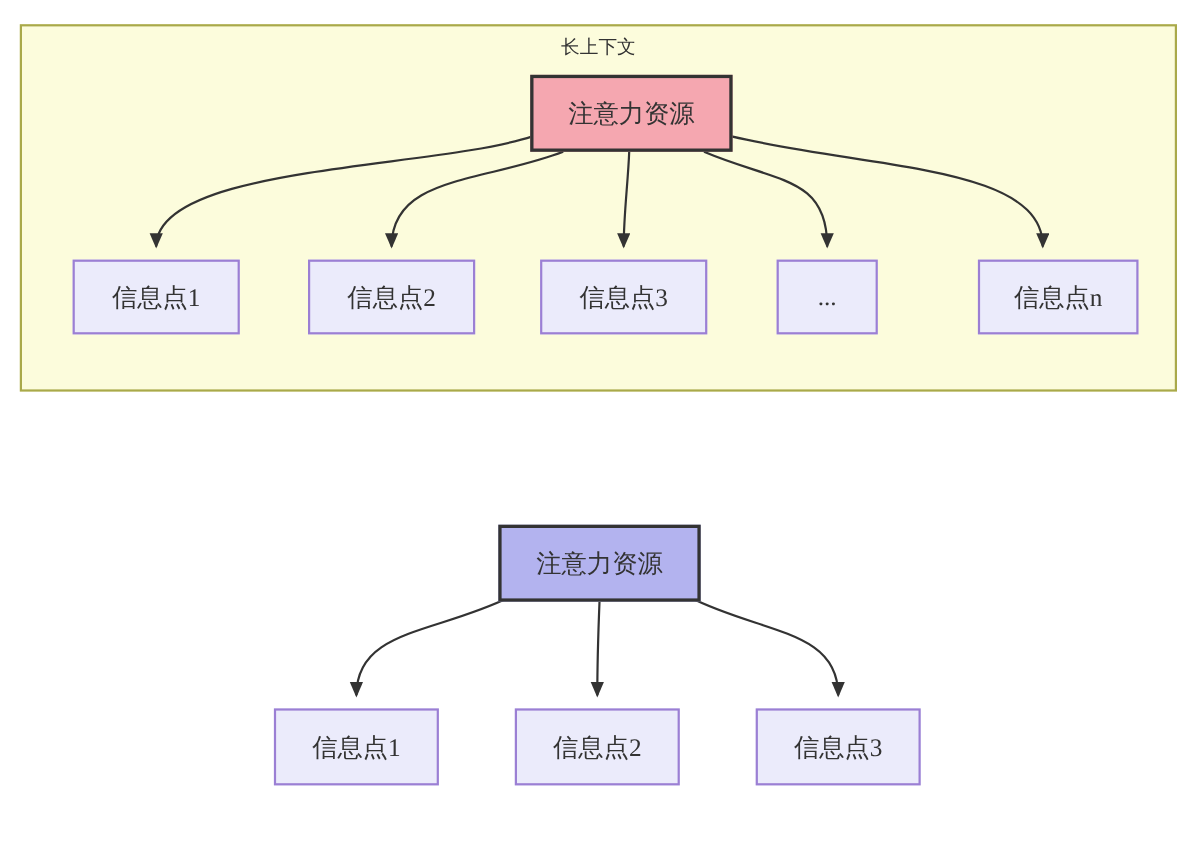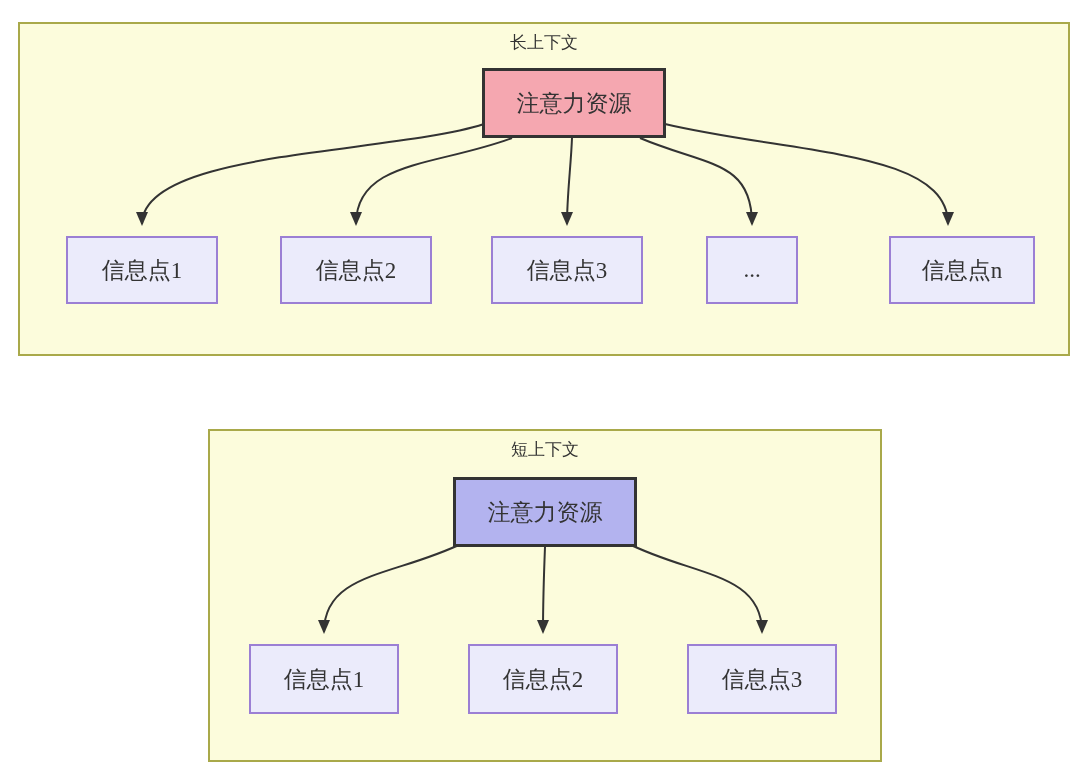--- a/index.html
+++ b/index.html
@@ -67,23 +67,20 @@
 </style>
 </head>
 <body>
 
 <div class="canvas">
 
   <div class="group" style="left:18px; top:22px; width:1052px; height:334px;">
     <div class="group-title">长上下文</div>
   </div>
 
-  <div class="group" style="left:208px; top:429px; width:674px; height:333px;">
-    <div class="group-title">短上下文</div>
-  </div>
 
   <svg class="edges" width="1080" height="774" viewBox="0 0 1080 774">
     <defs>
       <marker id="arrow" markerWidth="9" markerHeight="8" refX="6" refY="3" orient="auto" markerUnits="strokeWidth">
         <path class="arrowhead-shape" d="M0,0 L7,3 L0,6 Z"></path>
       </marker>
     </defs>
 
     <path class="edge" d="M 484,124 C 392,154 142,150 142,224" marker-end="url(#arrow)"></path>
     <path class="edge" d="M 512,138 C 438,166 356,160 356,224" marker-end="url(#arrow)"></path>

